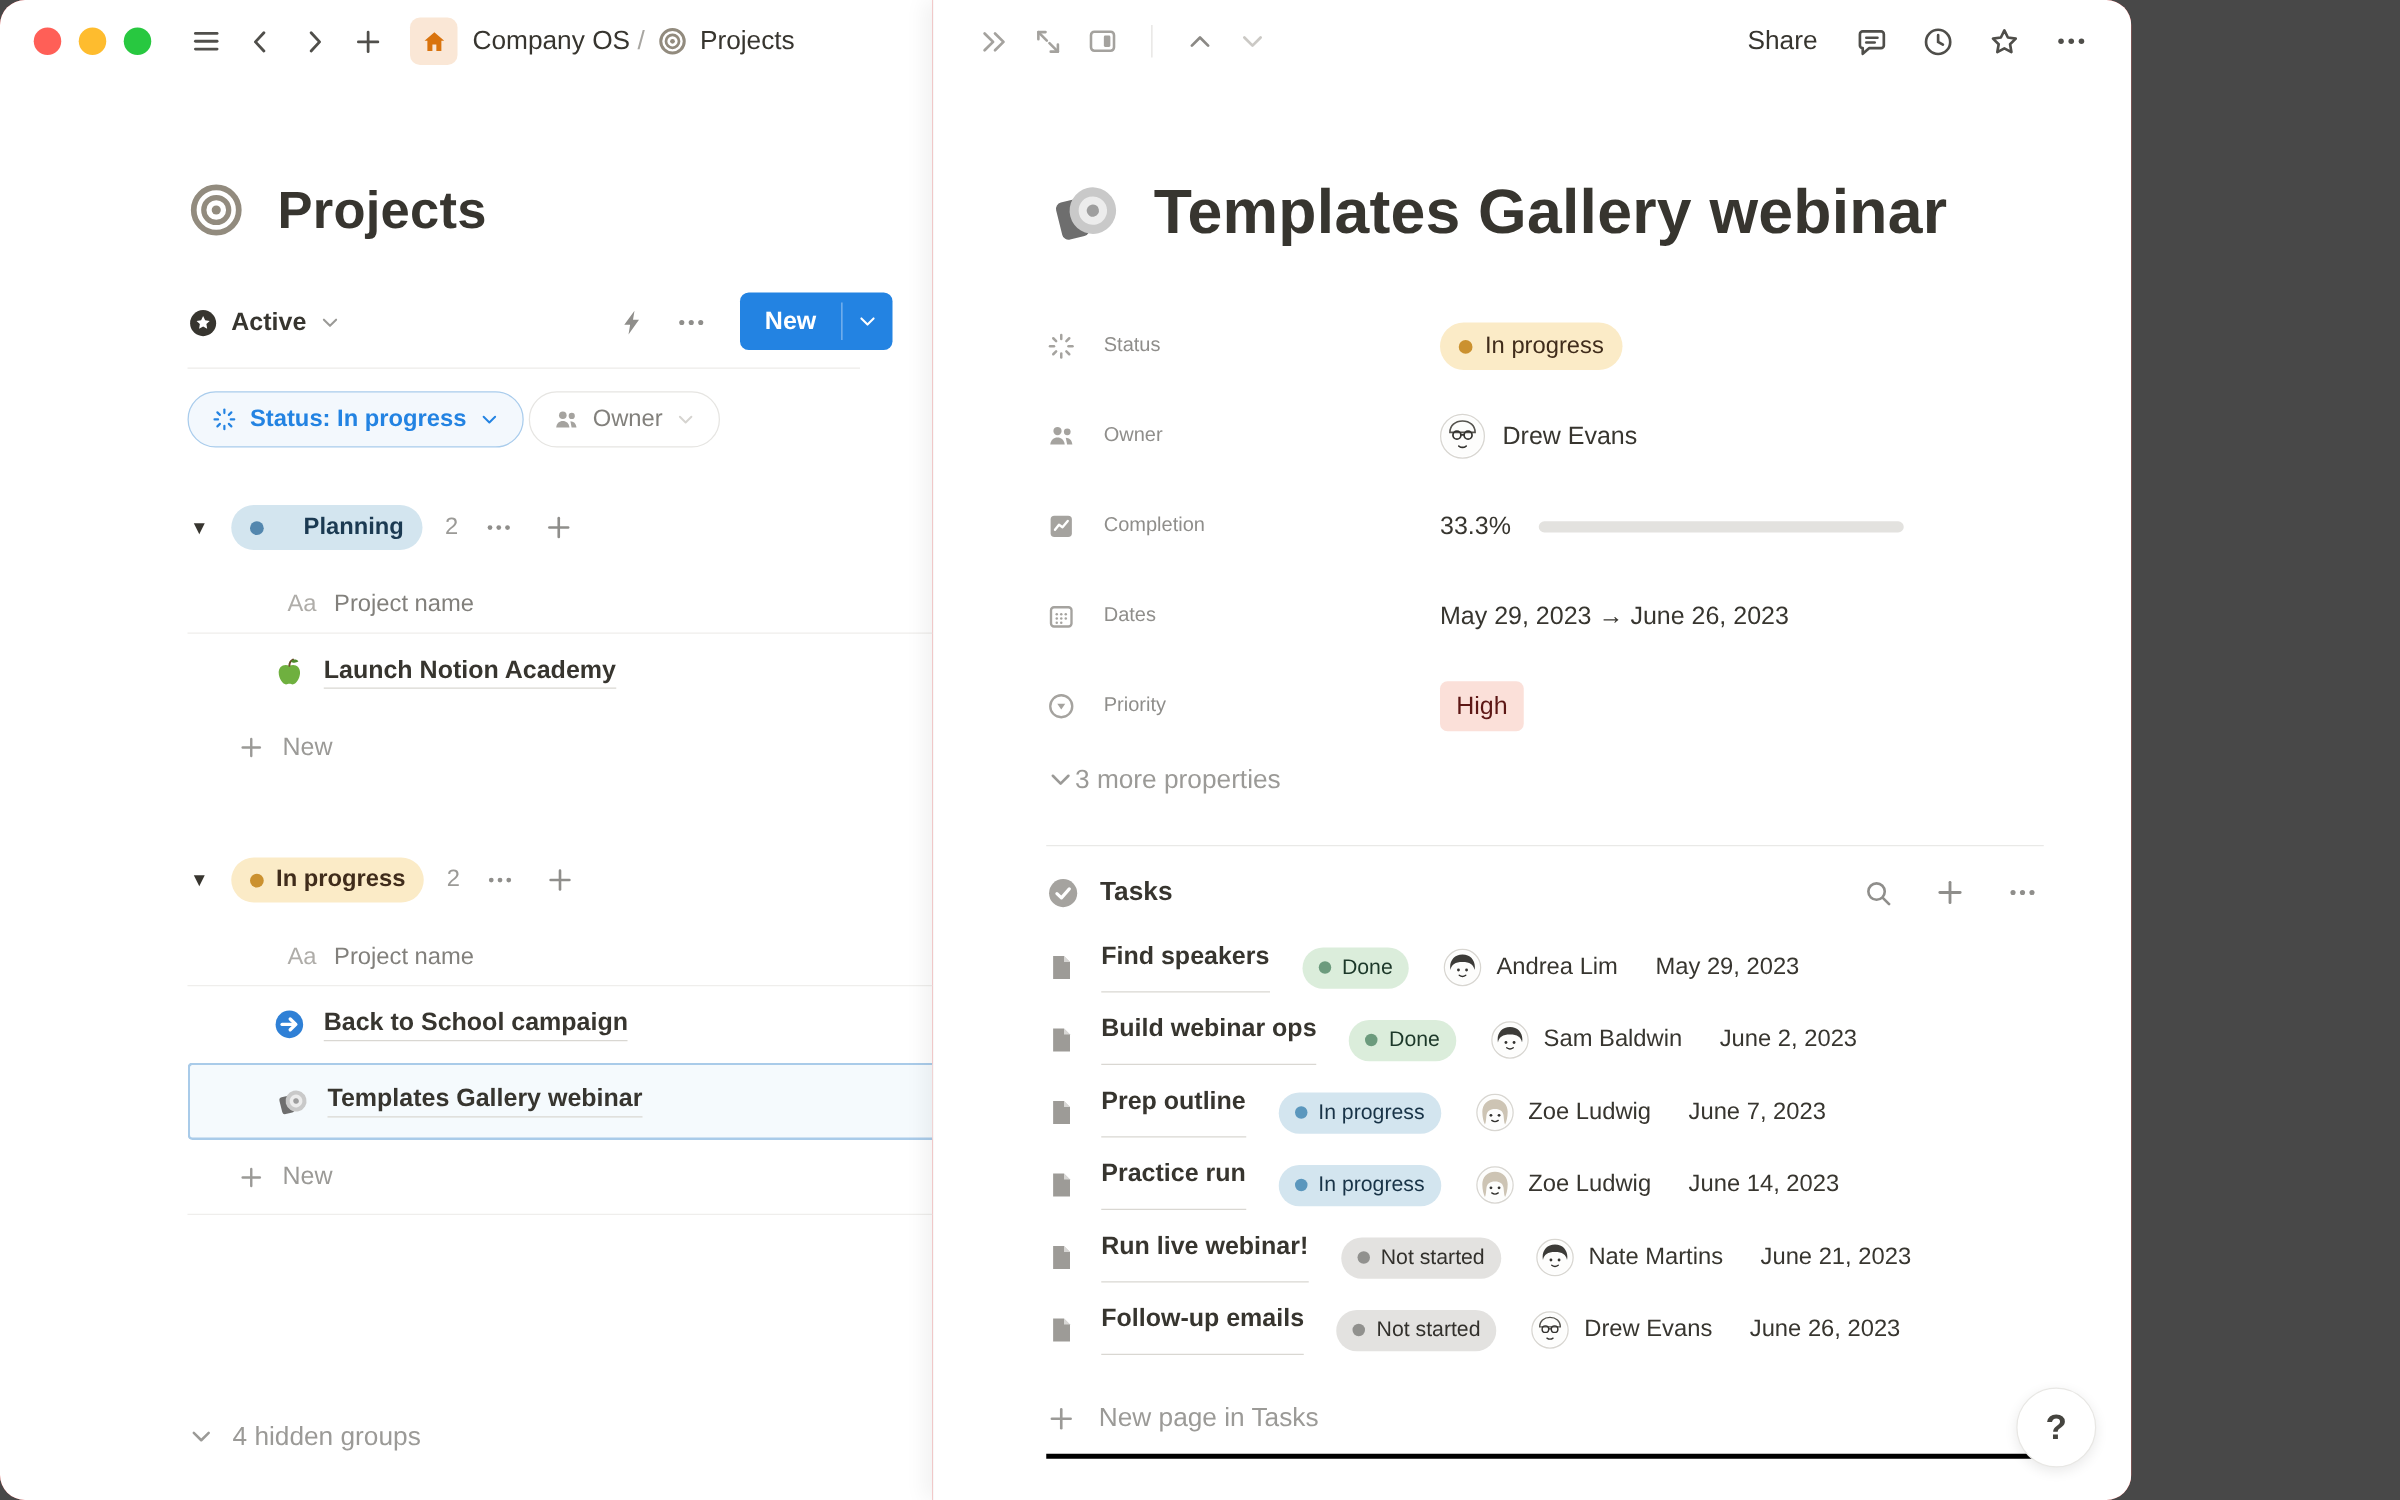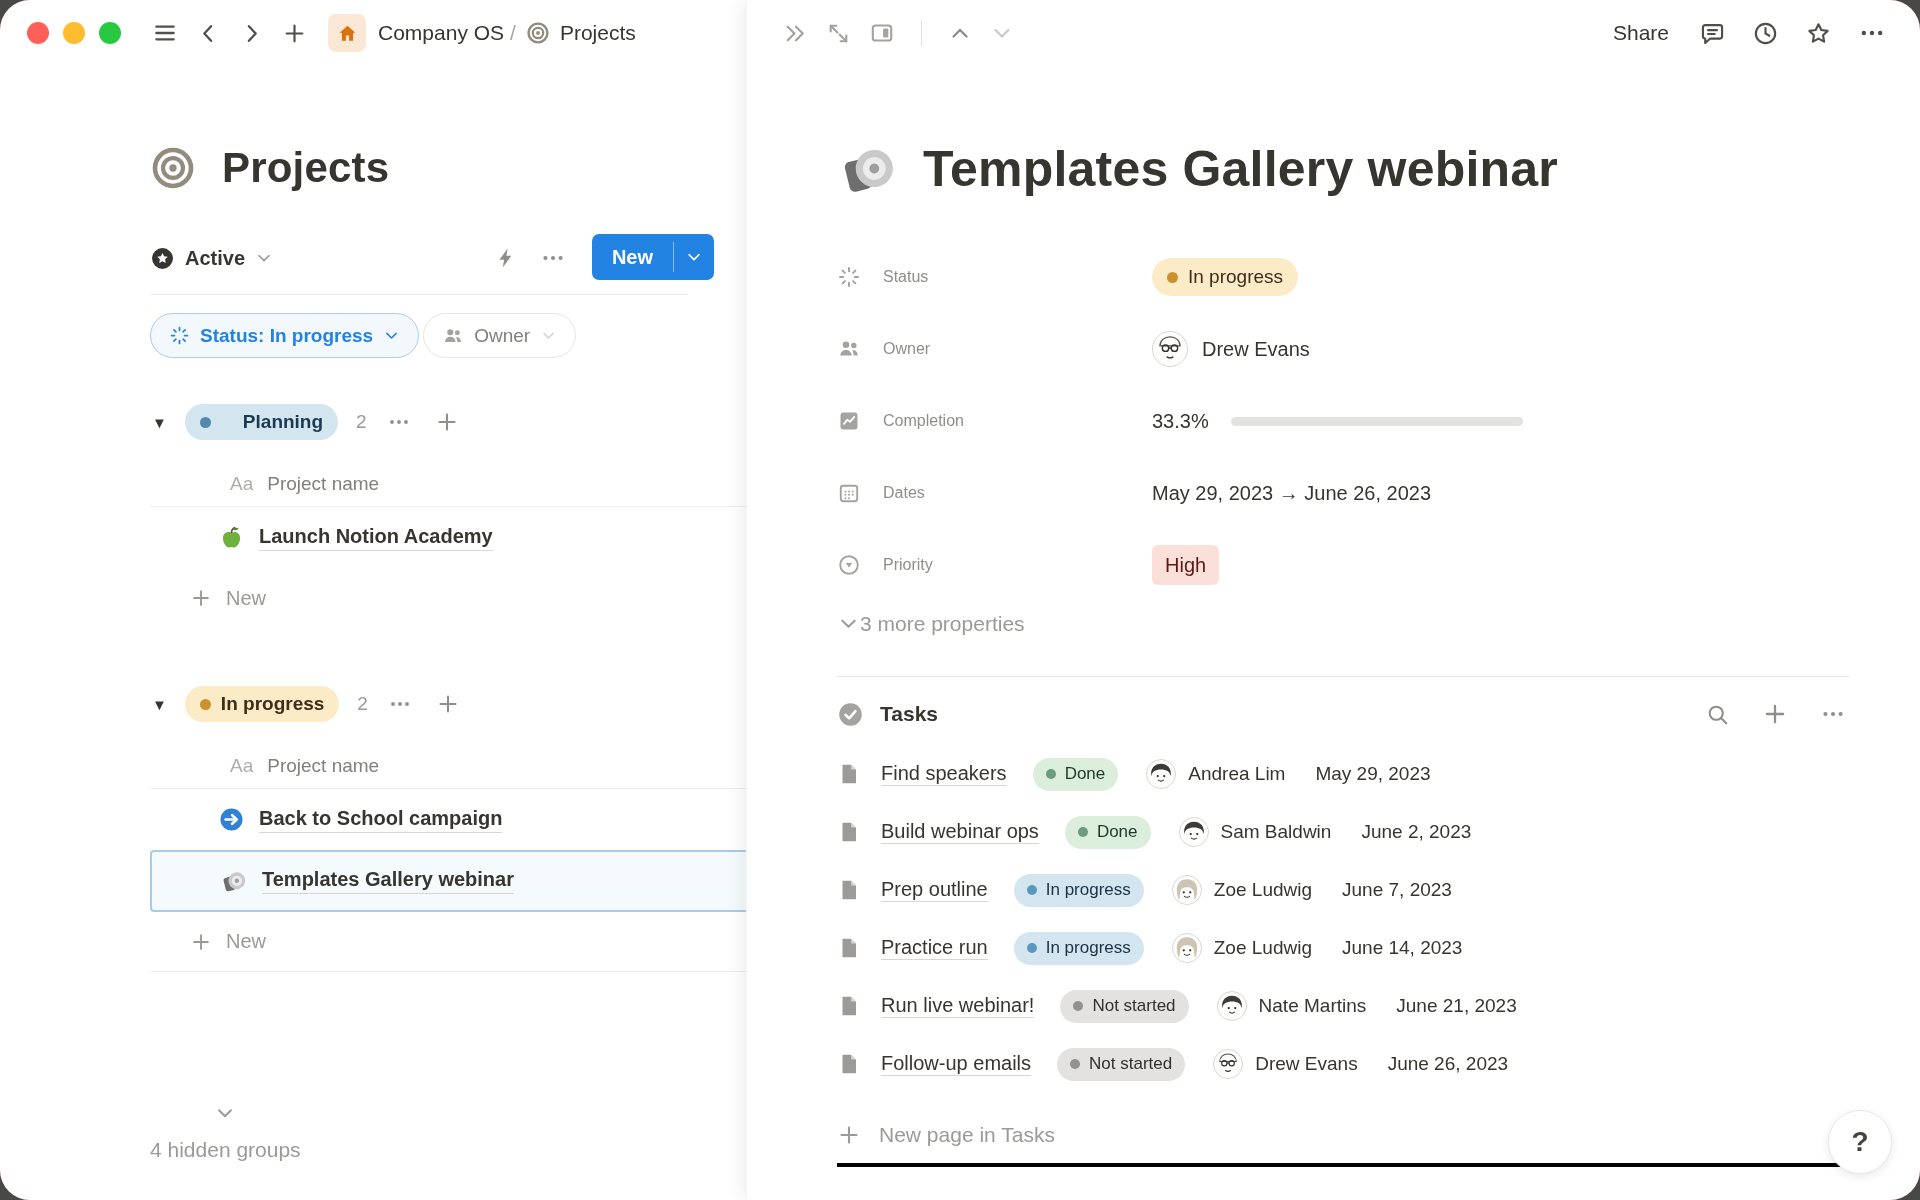--- a/index.html
+++ b/index.html
@@ -1,18 +1,18 @@
 <!DOCTYPE html>
 <html><head>
 <meta charset="utf-8">
 <style>
   * { margin:0; padding:0; box-sizing:border-box; }
   html,body { width:1920px; height:1200px; }
   body { background:#484848; font-family:"Liberation Sans","DejaVu Sans",sans-serif; color:#37352F; overflow:hidden; }
-  .window { position:relative; width:1920px; height:1200px; background:#ef4444; border-radius:30px; overflow:hidden; display:flex; }
+  .window { position:relative; width:1705px; height:1200px; background:#ef4444; border-radius:20px; overflow:hidden; display:flex; }
 
   svg.ic { display:block; }
   .g { color:#9B9A97; }
 
   
   .left-pane { width:746px; background:#fff; display:flex; flex-direction:column; overflow:hidden; position:relative; }
   .topbar-left { height:66px; display:flex; align-items:center; padding-left:27px; flex:none; }
   .traffic { display:flex; gap:14px; margin-right:22px; }
   .light { width:22px; height:22px; border-radius:50%; }
   .tb-btn { border:none; background:none; padding:0; margin:0 9px; cursor:pointer; display:flex; align-items:center; justify-content:center; color:#504F4B; }
@@ -56,21 +56,21 @@
   .table { margin-top:22px; }
   .thead { display:flex; align-items:center; gap:14px; height:44px; padding-left:80px; font-size:19px; }
   .thead .aa { color:#AFADA9; }
   .thead .cname { color:#82807C; }
   .trow { display:flex; align-items:center; gap:14px; height:62px; padding-left:68px; border-top:1px solid #EFEEEC; cursor:pointer; }
   .trow:last-of-type { border-bottom:1px solid #EFEEEC; }
   .trow .title { font-size:20px; font-weight:600; border-bottom:1.5px solid #D9D7D2; padding-bottom:2px; }
   .trow.selected { background:#F5FAFD; border:2px solid #A9CBE9; border-right:none; border-radius:4px 0 0 4px; }
   .newrow { display:flex; align-items:center; gap:14px; height:60px; padding-left:40px; color:#9B9A97; font-size:20px; cursor:pointer; }
   .newrow.bordered { border-bottom:1px solid #EFEEEC; }
-  .hidden-groups { position:absolute; bottom:38px; display:flex; align-items:center; gap:14px; color:#9B9A97; font-size:21px; cursor:pointer;flex-direction:column; }
+  .hidden-groups { position:absolute; bottom:38px; display:flex; align-items:flex-start; gap:14px; color:#9B9A97; font-size:21px; cursor:pointer; }
 
   
   .right-pane { flex:1; background:#fff; box-shadow:-7px 0 16px rgba(0,0,0,.055); border-left:1px solid rgba(0,0,0,.04); position:relative; display:flex; flex-direction:column; z-index:2; }
   .topbar-right { height:66px; display:flex; align-items:center; padding:0 28px 0 32px; flex:none; }
   .tr-left { display:flex; align-items:center; gap:10px; color:#A4A29E; }
   .vsep { width:1px; height:26px; background:#E3E2E0; margin:0 12px; }
   .tr-right { margin-left:auto; display:flex; align-items:center; gap:14px; }
   .share-btn { border:none; background:none; font-size:21px; color:#37352F; cursor:pointer; padding:6px 10px; }
   .tr-right .icon-btn { color:#4F4E4A; padding:6px; }
   .chev-disabled { color:#CBC9C5; }
@@ -98,21 +98,21 @@
   .r-divider { height:1px; background:#E9E9E7; margin-top:40px; }
 
   .tasks-head { display:flex; align-items:center; margin-top:20px;gap:16px; }
   .tasks-head .t-label { display:flex; align-items:center; gap:16px; font-size:21px; font-weight:600; color:#37352F; cursor:pointer; }
   .tasks-head .t-label .ic { color:#A5A39F; }
   .tasks-actions { margin-left:auto; display:flex; align-items:center; gap:24px; color:#8F8E8B; }
 
   .task-list { margin-top:14px; }
   .task-row { display:flex; align-items:center; height:58px; cursor:pointer; }
   .task-row .ic-page { color:#9D9B97; margin-right:20px; flex:none; }
-  .task-title { font-size:20px; font-weight:400; border-bottom:1.5px solid #D9D7D2; padding-bottom:0; white-space:nowrap; }
+  .task-title { font-size:20px; font-weight:700; border-bottom:1.5px solid #D9D7D2; padding-bottom:16px; white-space:nowrap; }
   .badge { display:inline-flex; align-items:center; gap:9px; height:33px; border-radius:17px; padding:0 13px; font-size:17px; margin-left:26px; white-space:nowrap; }
   .badge .bdot { width:10px; height:10px; border-radius:50%; }
   .badge.green { background:#DBEDDB; color:#1C3829; } .badge.green .bdot { background:#6C9B7D; }
   .badge.blue { background:#D3E5EF; color:#183347; } .badge.blue .bdot { background:#5B97BD; }
   .badge.gray { background:#E3E2E0; color:#32302C; } .badge.gray .bdot { background:#91918E; }
   .task-person { display:flex; align-items:center; gap:12px; margin-left:28px; font-size:19px; white-space:nowrap; }
   .task-date { margin-left:30px; font-size:19px; white-space:nowrap; }
   .new-page-row { display:flex; align-items:center; gap:18px; height:60px; margin-top:14px; color:#9B9A97; font-size:21px; cursor:pointer; border-bottom:4px solid #000000; }
 
   .help-btn { position:absolute; right:28px; bottom:26px; width:64px; height:64px; border-radius:50%; background:#fff; border:1px solid #E8E7E4; box-shadow:0 3px 10px rgba(0,0,0,.09); font-size:28px; font-weight:600; color:#45443F; cursor:pointer; display:flex; align-items:center; justify-content:center; }

